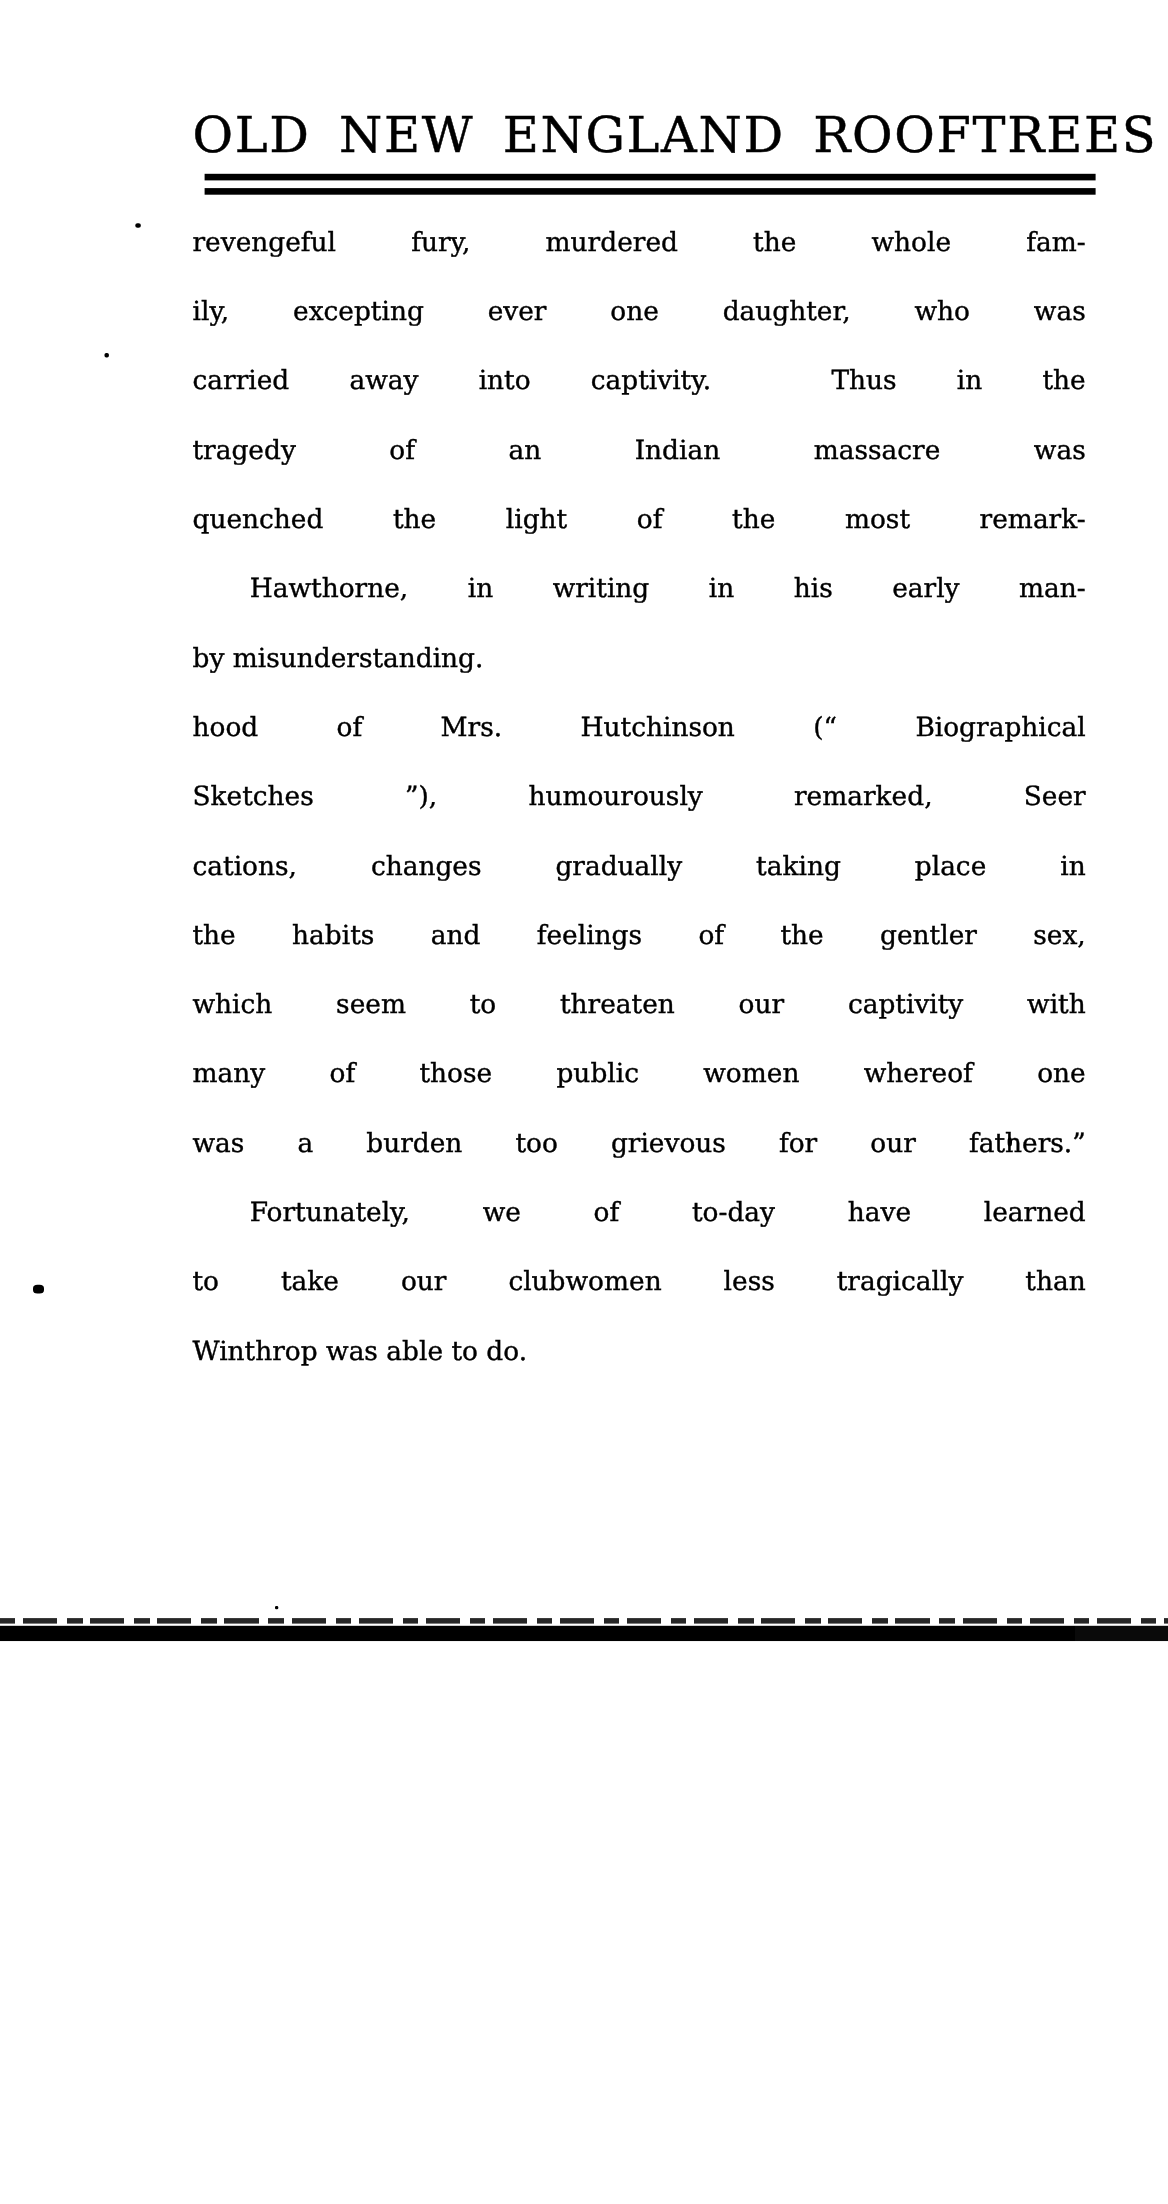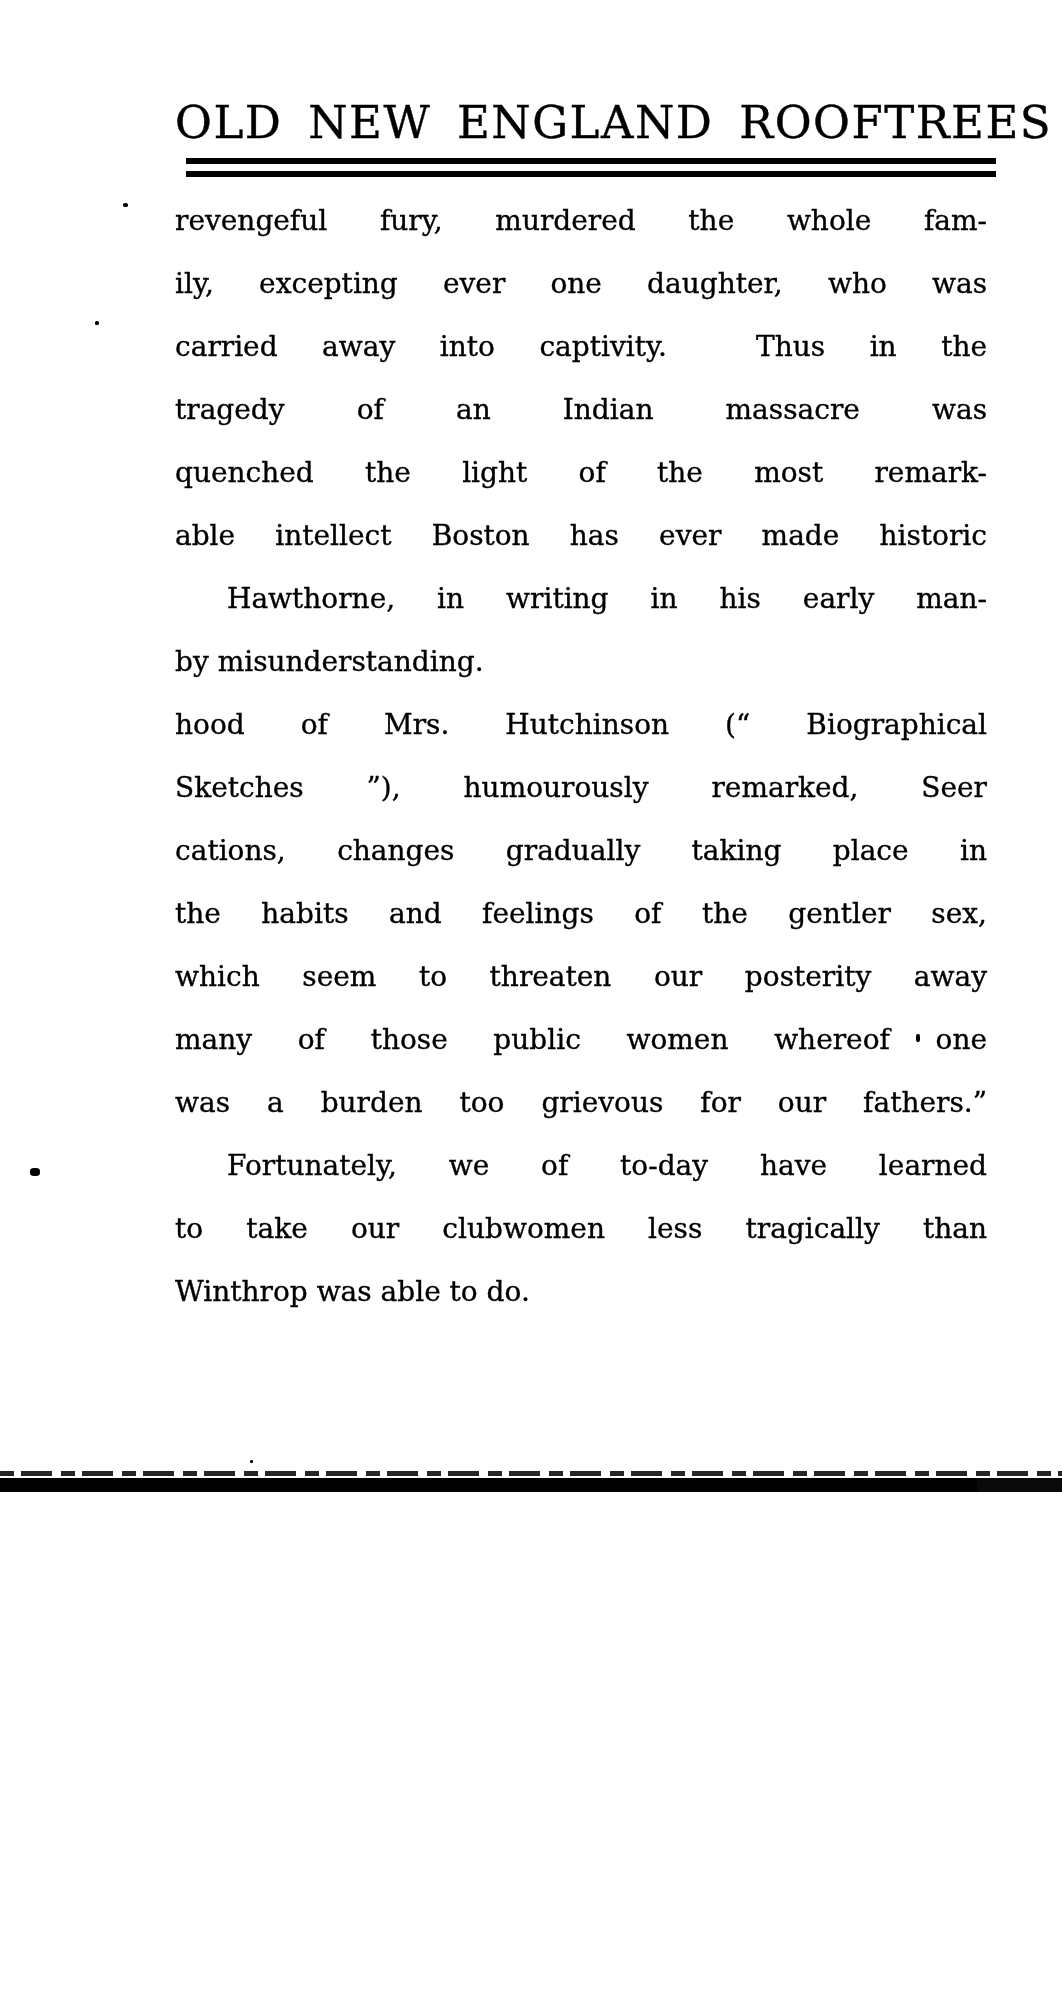--- a/index.html
+++ b/index.html
@@ -26,21 +26,21 @@
   .double-rule{
     position:absolute;
     left:186px; top:158px; width:810px;
     height:7px;
     border-top:6px solid #000;
     border-bottom:6px solid #000;
   }
   .body-text{
     position:absolute;
     left:175px; top:189px; width:812px;
-    font-size:28px;
+    font-size:24px;
     line-height:63px;
     -webkit-text-stroke:0.35px #000;
   }
   .line{height:63px;}
   .j{text-align:justify;text-align-last:justify;text-justify:inter-word;}
   .indent{padding-left:52px;}
   .folio{
     position:absolute;
     left:328px; top:1510px;
     font-size:33px;
@@ -80,29 +80,28 @@
 
   <div class="double-rule"></div>
 
   <div class="body-text">
 
     <div class="line j">revengeful fury, murdered the whole fam-</div>
     <div class="line j">ily, excepting ever one daughter, who was</div>
     <div class="line j">carried away into captivity.&nbsp; Thus in the</div>
     <div class="line j">tragedy of an Indian massacre was</div>
     <div class="line j">quenched the light of the most remark-</div>
-    <div class="line j">able intellect Boston has ever made historic</div>
     <div class="line j indent">Hawthorne, in writing in his early man-</div>
 
     <div class="line">by misunderstanding.</div>
     <div class="line j">hood of Mrs. Hutchinson (“ Biographical</div>
     <div class="line j">Sketches ”), humourously remarked, Seer</div>
     <div class="line j">cations, changes gradually taking place in</div>
     <div class="line j">the habits and feelings of the gentler sex,</div>
-    <div class="line j">which seem to threaten our posterity away</div>
+    <div class="line j">which seem to threaten our captivity with</div>
     <div class="line j">many of those public women whereof one</div>
     <div class="line j">was a burden too grievous for our fathers.”</div>
 
     <div class="line j indent">Fortunately, we of to-day have learned</div>
     <div class="line j">to take our clubwomen less tragically than</div>
     <div class="line">Winthrop was able to do.</div>
   </div>
 
   <div class="folio">224</div>
 

